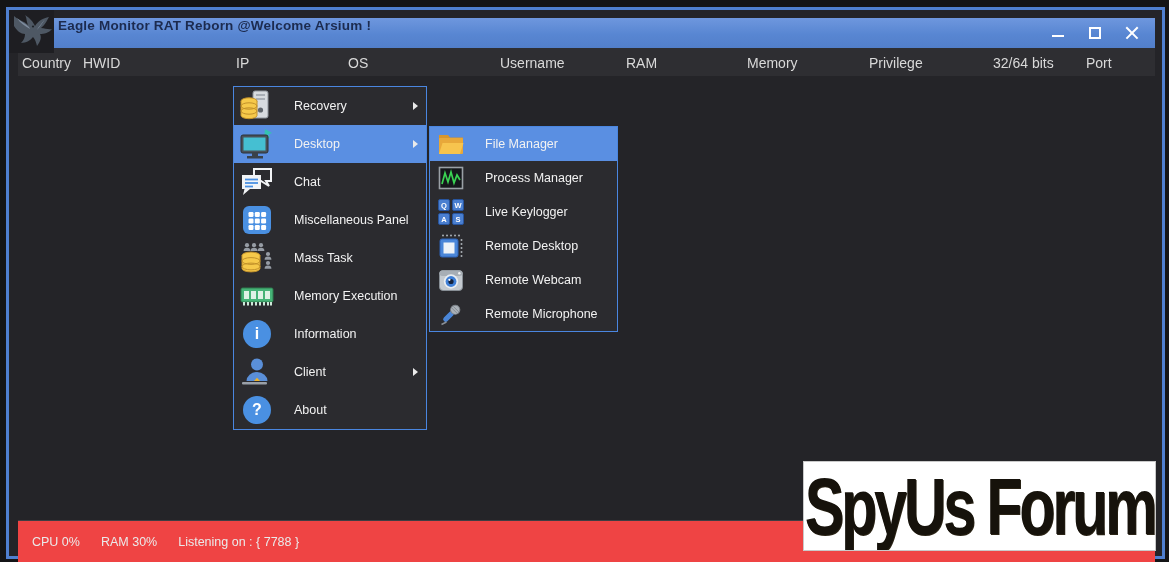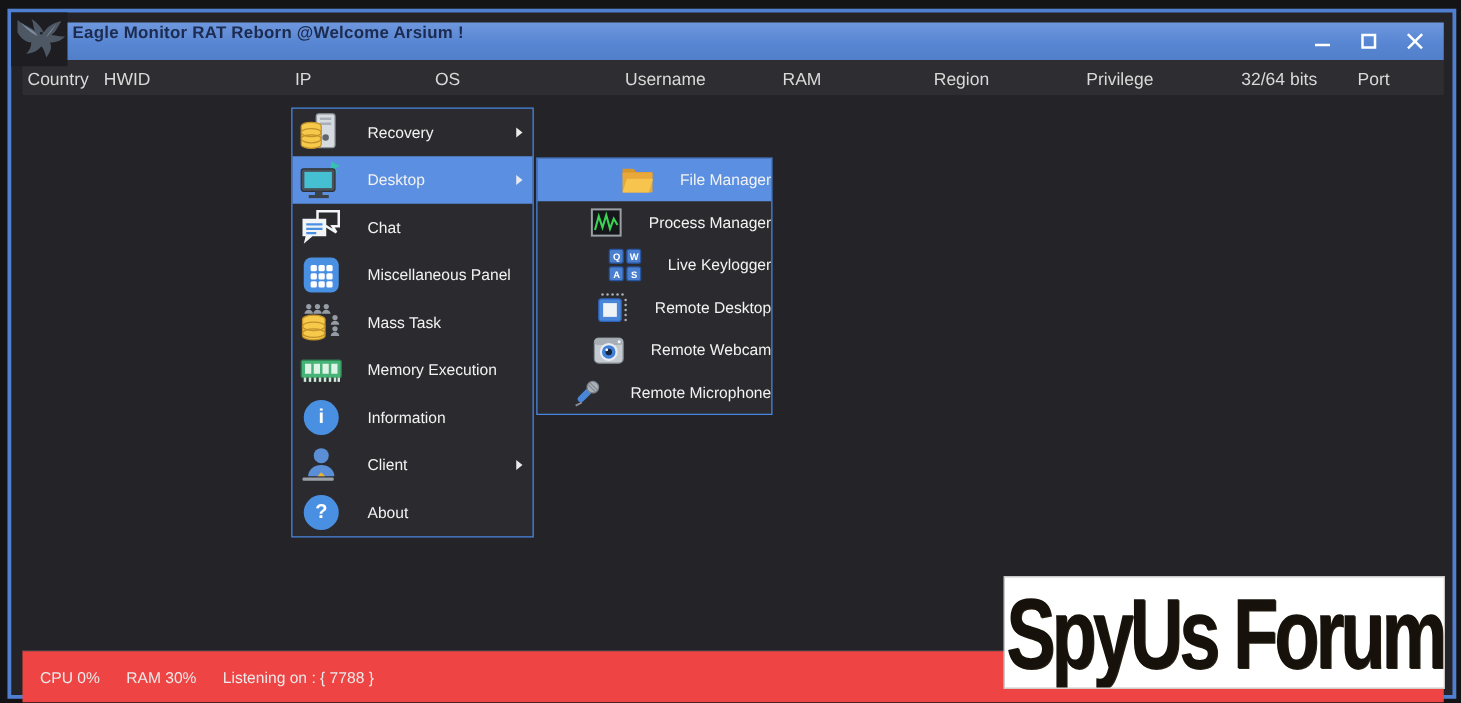--- a/index.html
+++ b/index.html
@@ -65,21 +65,21 @@
     position:absolute; right:8px; top:50%; margin-top:-4px;
     width:0; height:0; border-left:5px solid #eaeaea;
     border-top:4px solid transparent; border-bottom:4px solid transparent;
   }
   .hl { background:#5a8fe2; }
   
   .submenu {
     position:absolute; left:429px; top:126px; width:189px;
     background:#2b2b2f; border:1px solid #4a86e0; z-index:6;
   }
-  .sub-item { height:34px; display:flex; align-items:center; position:relative; cursor:pointer;justify-content:flex-end; }
+  .sub-item { height:34px; display:flex; align-items:center; position:relative; cursor:pointer; }
   .sub-item .mi-icon { width:34px; margin-left:4px; flex:0 0 34px; display:flex; align-items:center; justify-content:center; }
   
   .circle-icon { width:28px; height:28px; border-radius:50%; background:#4a90e2; display:flex; align-items:center; justify-content:center; }
   .circle-glyph { color:#fff; font-weight:bold; font-size:16px; line-height:1; }
   
   .keys { display:grid; grid-template-columns:12px 12px; grid-gap:2px; }
   .key {
     width:12px; height:12px; background:#4a7fd0; border:1px solid #27549e; border-radius:2px;
     color:#fff; font-size:7.5px; font-weight:bold; display:flex; align-items:center; justify-content:center;
   }
@@ -129,21 +129,21 @@
       </svg>
     </div>
 
     <div class="header-row">
       <span class="col c0">Country</span>
       <span class="col c1">HWID</span>
       <span class="col c2">IP</span>
       <span class="col c3">OS</span>
       <span class="col c4">Username</span>
       <span class="col c5">RAM</span>
-      <span class="col c6">Region</span>
+      <span class="col c6">Memory</span>
       <span class="col c7">Privilege</span>
       <span class="col c8">32/64 bits</span>
       <span class="col c9">Port</span>
     </div>
 
     <div class="statusbar">
       <span>CPU 0%</span>
       <span>RAM 30%</span>
       <span>Listening on : { 7788 }</span>
     </div>

